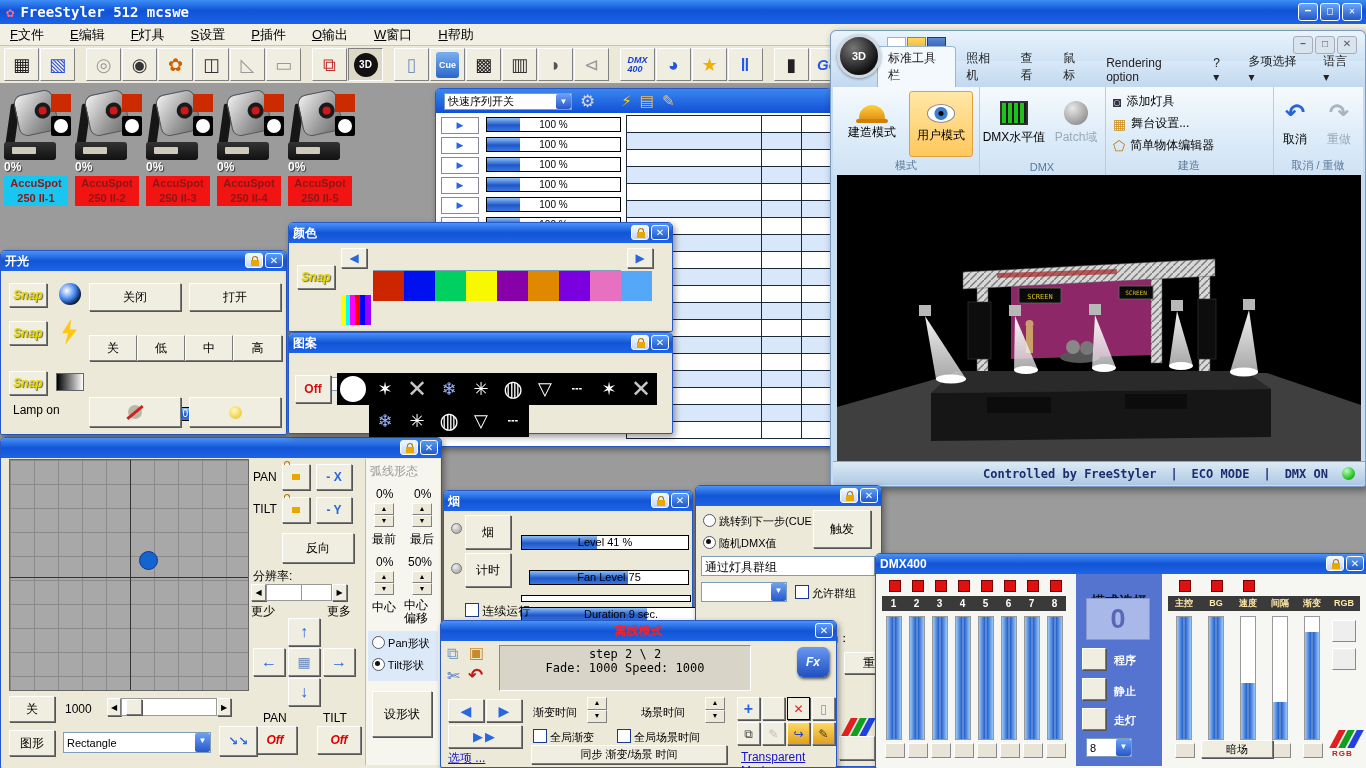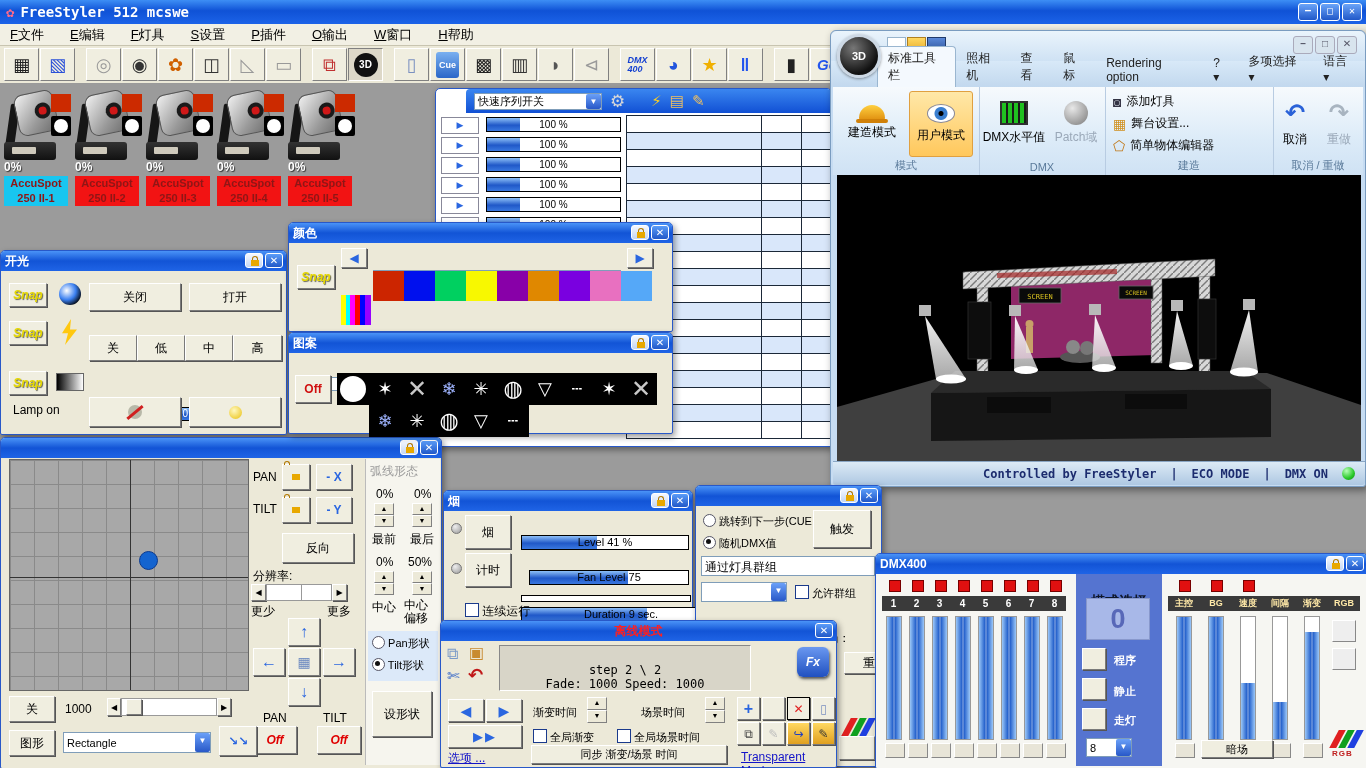--- a/index.html
+++ b/index.html
@@ -274,21 +274,21 @@
       <div class="fx-base"></div>
       <div class="fx-flag"></div>
       <div class="fx-circ"></div>
       <span class="fx-pct">0%</span>
       <span class="fx-star"></span>
       <div class="fx-label"><span class="fx-l1">AccuSpot</span><br><span class="fx-l2">250 II-5</span></div>
     </div>
     </div>
 
   <div class="xpwin" style="left:435px;top:88px;width:395px;height:357px;background:#fff;z-index:1;">
-    <div id="seqhdr" style="height:24px;border-radius:4px 4px 0 0;margin-left:30px;">
+    <div id="seqhdr" style="height:24px;border-radius:4px 4px 0 0;">
       <div class="combo" style="width:128px;height:17px;">
         <span>快速序列开关</span>
           <div class="arr">▼</div>
       </div>
       <span style="font-size:17px;color:#d8d8d8;">⚙</span>
       <span style="width:10px"></span>
       <span style="font-size:15px;color:#ffd020;">⚡</span>
       <span style="font-size:15px;color:#f0c060;">▤</span>
       <span style="font-size:15px;color:#f0c060;">✎</span>
     </div>
@@ -879,21 +879,21 @@
     <div class="xptitle">
       <span style="margin:0 auto;color:#ff2020;">离线模式</span>
       <div class="xbtns">
           <div class="xbtn">✕</div>
         </div>
     </div>
     <span class="abs" style="left:6px;top:24px;font-size:16px;color:#7a9ac8;">⧉</span>
     <span class="abs" style="left:28px;top:22px;font-size:16px;color:#c88a30;">▣</span>
     <span class="abs" style="left:6px;top:46px;font-size:15px;color:#3a6ac8;">✄</span>
     <span class="abs" style="left:27px;top:43px;font-size:18px;color:#c01818;font-weight:bold;">↶</span>
-    <div class="abs" style="left:58px;top:24px;width:252px;height:46px;background:#d8d5c8;border:1px solid;border-color:#888 #fff #fff #888;font-family:'DejaVu Sans Mono',monospace;font-size:12px;text-align:center;padding-top:17px;box-sizing:border-box;">
+    <div class="abs" style="left:58px;top:24px;width:252px;height:46px;background:#d8d5c8;border:1px solid;border-color:#888 #fff #fff #888;font-family:'DejaVu Sans Mono',monospace;font-size:12px;text-align:center;padding-top:1px;box-sizing:border-box;">
       <div>step 2 \ 2</div>
       <div>Fade: 1000  Speed: 1000</div>
     </div>
     <div class="abs" style="left:356px;top:26px;width:32px;height:30px;border-radius:6px;background:linear-gradient(#6a98f0,#2050c0);color:#fff;font-weight:bold;font-style:italic;text-align:center;line-height:30px;box-shadow:1px 2px 3px #555;">Fx</div>
     <div class="abs b3d bluearr" style="left:7px;top:78px;width:36px;height:23px;font-size:14px;">◀</div>
     <div class="abs b3d bluearr" style="left:45px;top:78px;width:36px;height:23px;font-size:14px;">▶</div>
     <div class="abs b3d bluearr" style="left:7px;top:104px;width:74px;height:23px;font-size:13px;letter-spacing:2px;">▶▶</div>
     <span class="abs" style="left:92px;top:84px;font-size:11px;">渐变时间</span>
     <span class="abs spin" style="left:146px;top:76px;height:26px;">
         <b>▲</b>

